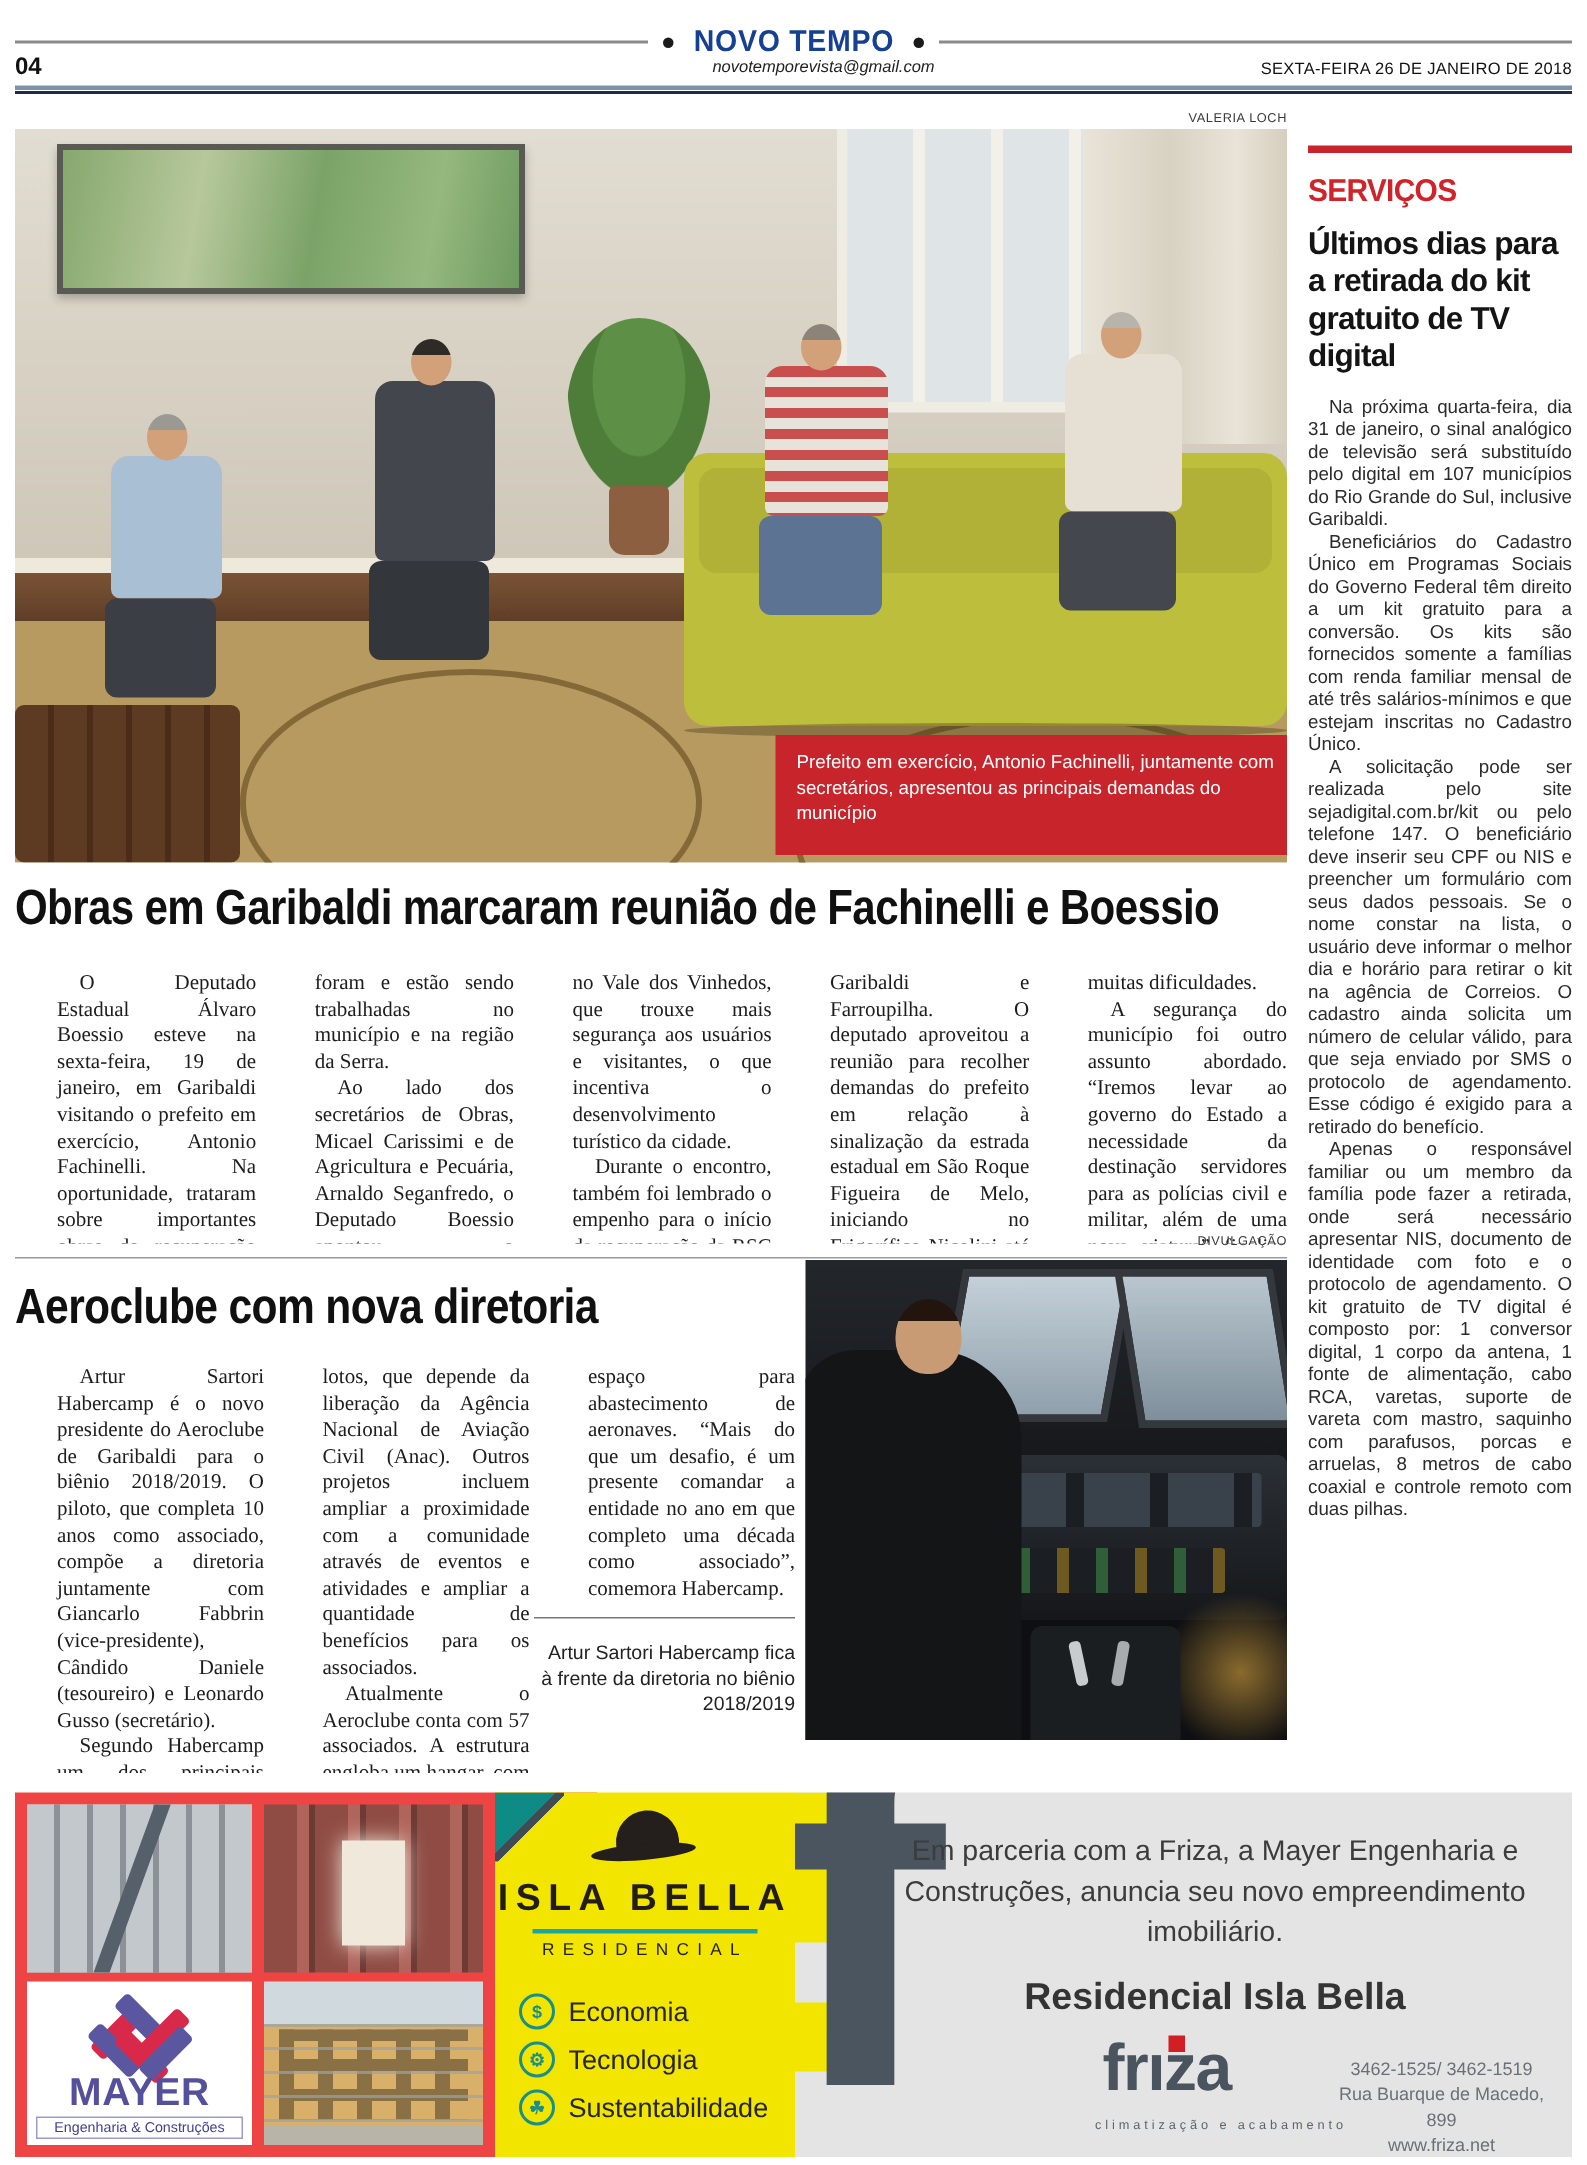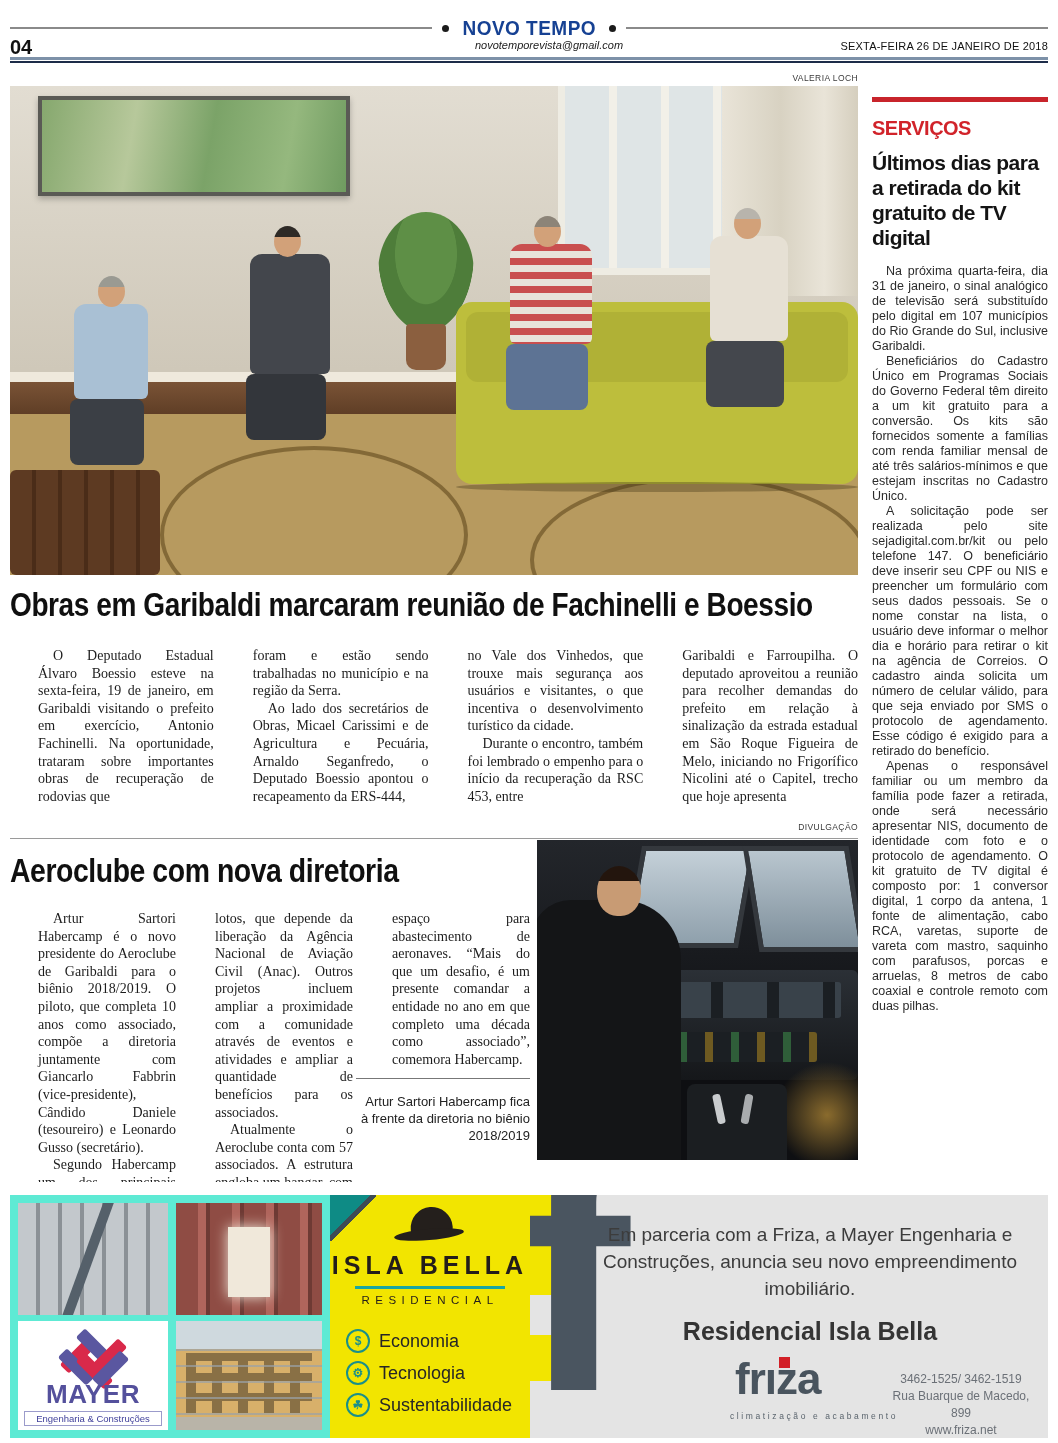--- a/index.html
+++ b/index.html
@@ -4,21 +4,21 @@
 <style>
   html,body{margin:0;padding:0;background:#fff;}
   body{width:1058px;height:1443px;position:relative;font-family:"Liberation Sans",sans-serif;color:#1a1a1a;overflow:hidden;}
   .abs{position:absolute;}
 
   
   .mast-row{position:absolute;left:10px;right:10px;top:16px;height:24px;display:flex;align-items:center;}
   .mast-line{flex:1;height:2px;background:#8a8a8a;}
   .mast-dot{width:7px;height:7px;border-radius:50%;background:#1b1b1b;margin:0 10px;}
   .masthead{font-weight:bold;font-size:20px;color:#164193;display:inline-block;transform:scaleX(.95);letter-spacing:.5px;white-space:nowrap;}
-  .pagenum{position:absolute;left:10px;top:36px;font-weight:bold;font-size:20px;color:#111;}
+  .pagenum{position:absolute;left:10px;top:36px;font-weight:bold;font-size:16px;color:#111;}
   .mast-email{position:absolute;left:0;right:0;top:39px;text-align:center;font-style:italic;font-size:11px;color:#222;padding-left:40px;}
   .issue-date{position:absolute;right:10px;top:40px;font-size:11px;color:#111;letter-spacing:.2px;}
   .double-rule{position:absolute;left:10px;right:10px;top:57px;height:7px;background:linear-gradient(#7d91a8 0 3px,#ffffff 3px 4px,#1d2c49 4px 6px,#fff 6px);}
 
   .credit{font-size:8.5px;color:#3a3a3a;letter-spacing:.4px;}
 
   
   .photo-main{left:10px;top:86px;width:848px;height:489px;overflow:hidden;background:linear-gradient(#e2ddd2,#cfc8b9 58%);}
   .photo-main>div{position:absolute;}
   .sc-art{left:28px;top:10px;width:304px;height:92px;border:4px solid #5a5a55;background:linear-gradient(100deg,#86a86e,#b7c89b 30%,#7ba368 55%,#95b87e 80%,#6f9b60);box-shadow:0 3px 6px rgba(0,0,0,.25);}
@@ -74,21 +74,21 @@
   .cp-panel::after{content:'';position:absolute;left:30px;top:62px;width:190px;height:30px;background:repeating-linear-gradient(90deg,#2f5e39 0 8px,#1b1f23 8px 26px,#6e5a21 26px 34px,#1b1f23 34px 52px);border-radius:3px;}
   .cp-pedestal{left:150px;top:244px;width:100px;height:76px;background:#1b1e21;border-radius:8px 8px 0 0;}
   .cp-pedestal::before{content:'';position:absolute;left:28px;top:10px;width:8px;height:30px;background:#c9ccce;transform:rotate(-12deg);border-radius:3px;}
   .cp-pedestal::after{content:'';position:absolute;left:56px;top:10px;width:8px;height:30px;background:#a9acae;transform:rotate(10deg);border-radius:3px;}
   .cp-glow{left:230px;top:220px;width:120px;height:110px;background:radial-gradient(circle,#8a6b2d,transparent 65%);}
   .cp-man{left:-6px;top:60px;width:150px;height:270px;background:#141517;border-radius:40px 60px 10px 10px;}
   .cp-man::before{content:'';position:absolute;left:66px;top:-34px;width:44px;height:50px;border-radius:50% 50% 46% 46%;background:linear-gradient(#23150d 0 30%,#c89b74 30%);}
 
   
   .ad{position:absolute;left:10px;top:1195px;width:1038px;height:243px;}
-  .ad-teal{position:absolute;left:0;top:0;width:388px;height:243px;background:#5eead4;text-decoration:underline;}
+  .ad-teal{position:absolute;left:0;top:0;width:388px;height:243px;background:#ef4444;text-decoration:underline;}
   .ad-teal>div{position:absolute;overflow:hidden;}
   .ph1{left:8px;top:8px;width:150px;height:112px;background:repeating-linear-gradient(90deg,#c3c8cc 0 18px,#8b9196 18px 22px),linear-gradient(#d8d3c4 0 30%,#aeb4b8 30%);}
   .ph1::after{content:'';position:absolute;left:60px;top:-10px;width:10px;height:160px;background:#55606a;transform:rotate(20deg);}
   .ph2{left:166px;top:8px;width:146px;height:112px;background:repeating-linear-gradient(90deg,#8f4c44 0 22px,#b0655c 22px 30px,#6e3a34 30px 34px);}
   .ph2::after{content:'';position:absolute;left:52px;top:24px;width:42px;height:70px;background:#f0e8da;box-shadow:0 0 14px #f0e8da;}
   .mayer-box{left:8px;top:126px;width:150px;height:109px;background:#fff;text-align:center;}
   .weave{position:absolute;left:46px;top:8px;width:58px;height:52px;}
   .weave span{position:absolute;width:13px;height:40px;border-radius:3px;}
   .wv1{background:#d9294a;left:8px;top:6px;transform:rotate(45deg);}
   .wv2{background:#5a57a0;left:24px;top:-2px;transform:rotate(-45deg);}
@@ -151,37 +151,42 @@
   <div class="sc-ring1"></div>
   <div class="sc-ring2"></div>
   <div class="sc-plant"></div>
   <div class="sc-pot"></div>
   <div class="sc-couch"></div>
   <div class="person p1"></div>
   <div class="person p2"></div>
   <div class="person p3"></div>
   <div class="person p4"></div>
   <div class="sc-chair"></div>
+  <div class="photo-caption">Prefeito em exercício, Antonio Fachinelli, juntamente com secretários, apresentou as principais demandas do município</div>
 </div>
 
 <div class="headline1">Obras em Garibaldi marcaram reunião de Fachinelli e Boessio</div>
 <div class="cols cols-main">
   <div class="col">
     <p>O Deputado Estadual Álvaro Boessio esteve na sexta-feira, 19 de janeiro, em Garibaldi visitando o prefeito em exercício, Antonio Fachinelli. Na oportunidade, trataram sobre importantes obras de recuperação de rodovias que</p>
   </div>
   <div class="col">
     <p class="cont">foram e estão sendo trabalhadas no município e na região da Serra.</p>
     <p>Ao lado dos secretários de Obras, Micael Carissimi e de Agricultura e Pecuária, Arnaldo Seganfredo, o Deputado Boessio apontou o recapeamento da ERS-444,</p>
   </div>
   <div class="col">
     <p class="cont">no Vale dos Vinhedos, que trouxe mais segurança aos usuários e visitantes, o que incentiva o desenvolvimento turístico da cidade.</p>
     <p>Durante o encontro, também foi lembrado o empenho para o início da recuperação da RSC 453, entre</p>
   </div>
   <div class="col">
     <p class="cont">Garibaldi e Farroupilha. O deputado aproveitou a reunião para recolher demandas do prefeito em relação à sinalização da estrada estadual em São Roque Figueira de Melo, iniciando no Frigorífico Nicolini até o Capitel, trecho que hoje apresenta</p>
+  </div>
+  <div class="col">
+    <p class="cont">muitas dificuldades.</p>
+    <p>A segurança do município foi outro assunto abordado. “Iremos levar ao governo do Estado a necessidade da destinação servidores para as polícias civil e militar, além de uma nova viatura” finaliza Boessio.</p>
   </div>
 </div>
 <div class="rule-split"></div>
 
 <div class="sidebar">
   <div class="svc-bar"></div>
   <div class="svc-label">SERVIÇOS</div>
   <div class="svc-headline">Últimos dias para
 a retirada do kit
 gratuito de TV

